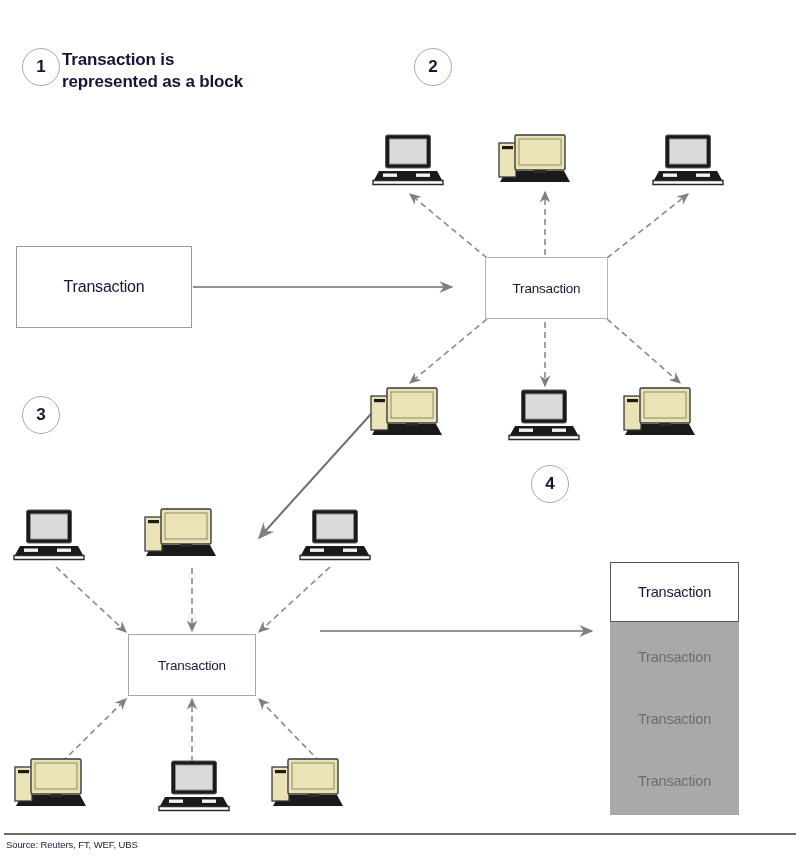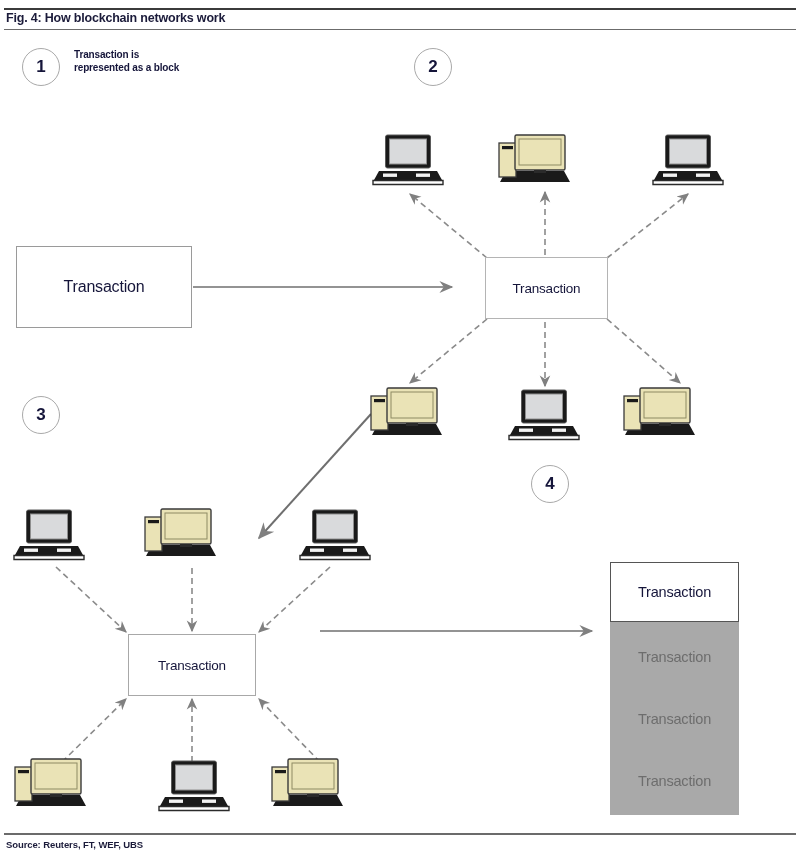--- a/index.html
+++ b/index.html
@@ -63,21 +63,21 @@
     position: absolute;
     left: 0; top: 0;
     width: 792px; height: 2px;
     background: #6b6b6b;
   }
   #source-note {
     position: absolute;
     left: 2px;
     top: 6px;
     font-size: 9.5px;
-    font-weight: bold;
+    font-weight: normal;
     color: #1b1b3a;
     letter-spacing: -0.1px;
     white-space: nowrap;
   }
 
   
   .step {
     position: absolute;
     display: flex;
     align-items: flex-start;
@@ -90,22 +90,22 @@
     display: flex;
     align-items: center;
     justify-content: center;
     font-size: 17px;
     font-weight: bold;
     color: #15153a;
     flex: 0 0 auto;
     background: #fff;
   }
   .step-text {
-    margin-left: 14px;
-    font-size: 10px;
+    margin-left: 2px;
+    font-size: 17px;
     font-weight: bold;
     color: #15153a;
     line-height: 1.28;
     letter-spacing: -0.15px;
     white-space: pre-line;
     padding-top: 1px;
   }
 
   #step-1 { left: 22px;  top: 48px; }
   #step-2 { left: 414px; top: 48px; }
@@ -198,25 +198,20 @@
     left: 0; top: 0;
     width: 800px; height: 862px;
     pointer-events: none;
   }
 </style>
 </head>
 <body>
 
 <div class="page">
 
-  <div id="figure-header">
-    <div class="rule-top"></div>
-    <div id="figure-title">Fig. 4: How blockchain networks work</div>
-    <div class="rule-bottom"></div>
-  </div>
 
   <div class="step" id="step-1">
     <div class="step-circle">1</div>
     <div class="step-text">Transaction is
 represented as a block</div>
   </div>
 
   <div class="step" id="step-2">
     <div class="step-circle">2</div>
   </div>

